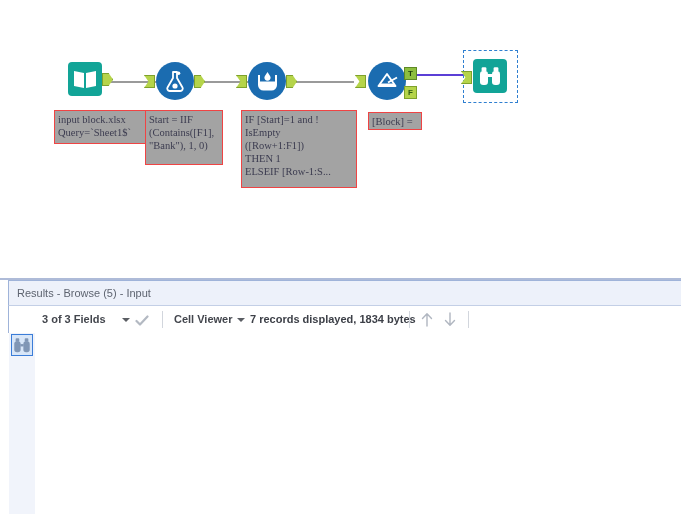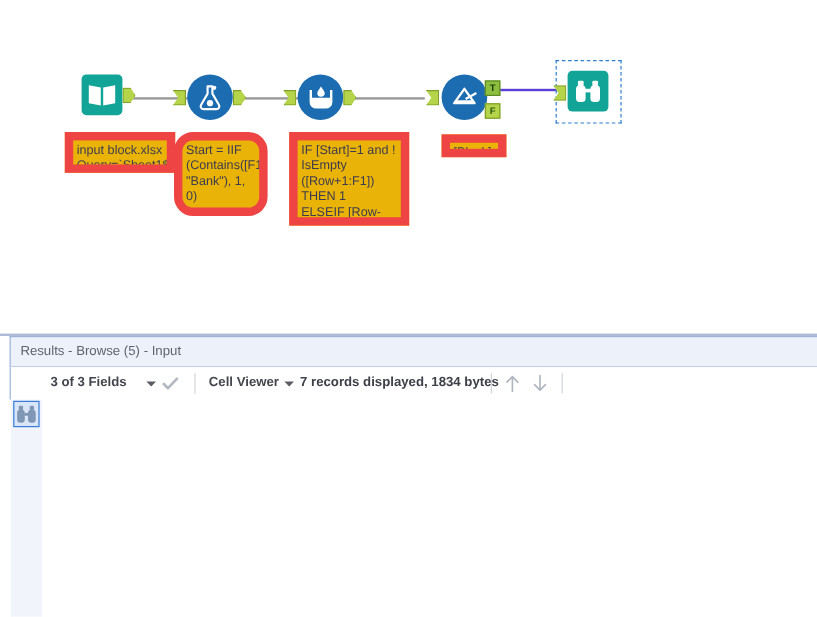--- a/index.html
+++ b/index.html
@@ -90,28 +90,28 @@
     font-weight: bold;
     color: #2f5c12;
     line-height: 11px;
     text-align: center;
     font-family: "Liberation Sans", sans-serif;
   }
   .tf-label.active { background: #8dbf3f; border-color: #5f8a25; color: #203f0b; }
 
   .annotation {
     position: absolute;
-    background: #eab308;
-    border: 7px solid #ef4444;
+    background: #a3a3a3;
+    border: 1px solid #ef4444;
     font-size: 10.5px;
     line-height: 13px;
     color: #3c3c50;
     padding: 2px 3px 3px 3px;
     box-sizing: border-box;
-    font-family: Liberation Sans, sans-serif;
+    font-family: Liberation Serif, serif;
     white-space: pre-wrap;
     overflow: hidden;
   }
 
   .selection-box {
     position: absolute;
     border: 1px dashed #2f7fd0;
     box-sizing: border-box;
     background: transparent;
   }
@@ -247,36 +247,36 @@
       <div class="nub in" style="left:-12px; top:13px;"></div>
       <div class="circle-icon">
         <svg width="24" height="24" viewBox="0 0 24 24" aria-hidden="true">
           <path d="M10 3 L10 9 L4.5 18.5 A2.4 2.4 0 0 0 6.6 22 L17.4 22 A2.4 2.4 0 0 0 19.5 18.5 L14 9 L14 3 Z" fill="none" stroke="#ffffff" stroke-width="1.8" stroke-linejoin="round"></path>
           <circle cx="12" cy="17" r="2.6" fill="#ffffff"></circle>
           <circle cx="15.6" cy="4.2" r="1.7" fill="#ffffff"></circle>
         </svg>
       </div>
       <div class="nub out" style="left:38px; top:13px;"></div>
     </div>
-    <div class="annotation" style="left:145px; top:110px; width:78px; height:70px;border-radius:16px;">Start = IIF
+    <div class="annotation" style="left:145px; top:110px; width:78px; height:55px;">Start = IIF
 (Contains([F1],
 "Bank"), 1, 0)</div>
 
     <div class="tool" style="left:248px; top:62px;">
       <div class="nub in" style="left:-12px; top:13px;"></div>
       <div class="circle-icon">
         <svg width="25" height="24" viewBox="0 0 25 24" aria-hidden="true">
           <path d="M4 6 L4 16 A4.5 4.5 0 0 0 8.5 20.5 L16.5 20.5 A4.5 4.5 0 0 0 21 16 L21 6" fill="none" stroke="#ffffff" stroke-width="2"></path>
           <path d="M4 12.5 L21 12.5 L21 16 A4.5 4.5 0 0 1 16.5 20.5 L8.5 20.5 A4.5 4.5 0 0 1 4 16 Z" fill="#ffffff"></path>
           <path d="M12.5 3 C14 5.5 15.6 7 15.6 8.6 A3.1 3.1 0 0 1 9.4 8.6 C9.4 7 11 5.5 12.5 3 Z" fill="#ffffff"></path>
         </svg>
       </div>
       <div class="nub out" style="left:38px; top:13px;"></div>
     </div>
-    <div class="annotation" style="left:241px; top:110px; width:100px; height:78px;">IF [Start]=1 and !
+    <div class="annotation" style="left:241px; top:110px; width:116px; height:78px;">IF [Start]=1 and !
 IsEmpty
 ([Row+1:F1])
 THEN 1
 ELSEIF [Row-1:S...</div>
 
     <div class="tool" style="left:368px; top:62px;">
       <div class="nub in" style="left:-13px; top:13px;"></div>
       <div class="circle-icon">
         <svg width="26" height="24" viewBox="0 0 26 24" aria-hidden="true">
           <path d="M13 5 L21.5 17 L4.5 17 Z" fill="none" stroke="#ffffff" stroke-width="1.9" stroke-linejoin="round"></path>

